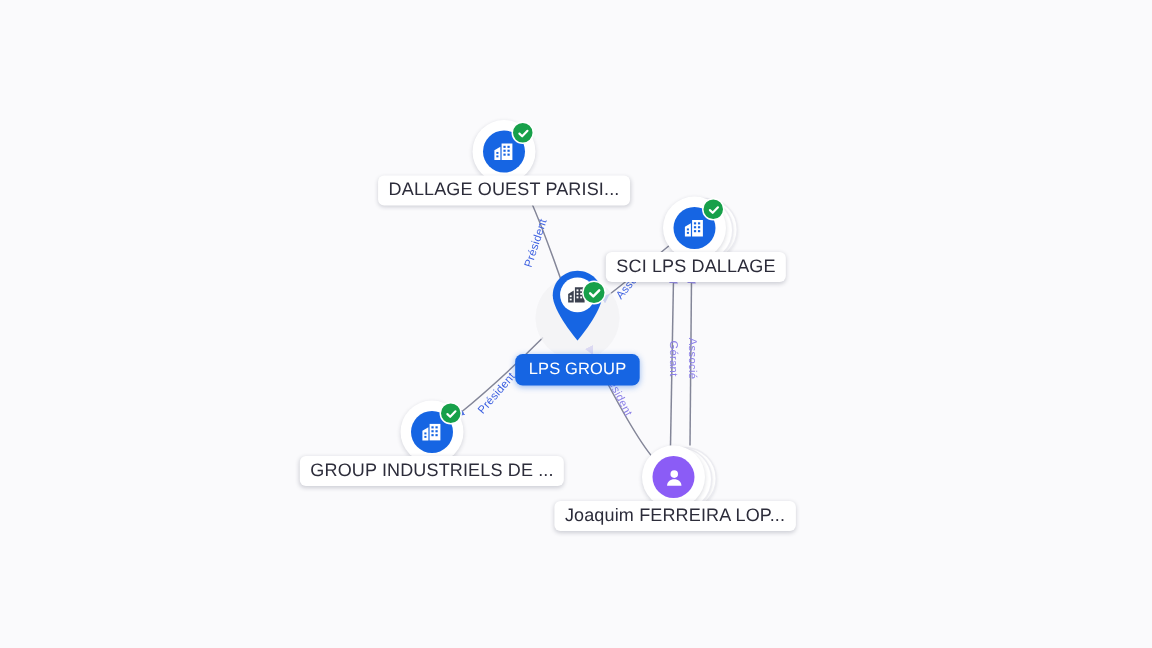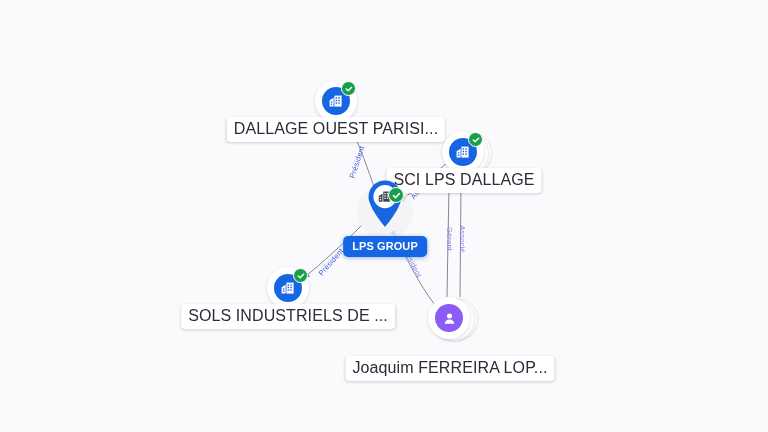--- a/index.html
+++ b/index.html
@@ -93,31 +93,31 @@
     width: 44px; height: 52px;
   }
 
   
   .node-label {
     position: absolute;
     transform: translateX(-50%);
     white-space: nowrap;
     background: #ffffff;
     color: #2c2c3a;
-    font-size: 16px;
+    font-size: 12px;
     letter-spacing: .1px;
     padding: 3px 7px 4px 7px;
     border-radius: 4px;
     box-shadow: 0 1px 3px rgba(30,35,60,.20);
     line-height: 1.1;
   }
   .node-label.primary {
     background: #1665e3;
     color: #ffffff;
-    font-weight: bold;
+    font-weight: normal;
     border-radius: 5px;
     padding: 4px 9px 5px 9px;
     box-shadow: 0 1px 4px rgba(22,101,227,.45);
     font-size: 11px;
   }
 
   
   .edge-label {
     position: absolute;
     white-space: nowrap;
@@ -239,35 +239,35 @@
         <rect x="2.9" y="10.6" width="1.4" height="1.3" fill="#1665e3"></rect>
       </svg>
     </div>
   </div>
   <div class="badge-check">
     <svg width="8" height="8" viewBox="0 0 10 10" aria-hidden="true">
       <path d="M1.6 5.1 L3.9 7.3 L8.3 2.8" stroke="#ffffff" stroke-width="1.8" fill="none" stroke-linecap="round" stroke-linejoin="round"></path>
     </svg>
   </div>
 </div>
-<div class="node-label" style="left:288px; top:304px;">SOLS INDUSTRIELS DE ...</div>
+<div class="node-label" style="left:288px; top:304px;">GROUP INDUSTRIELS DE ...</div>
 
 <div class="node" style="left:449px; top:318px;">
   <div class="stack" style="left:-13px; top:-20px; width:40px; height:40px;"></div>
   <div class="stack" style="left:-17px; top:-20.5px; width:41px; height:41px;"></div>
   <div class="disc">
     <div class="icon-circle person">
       <svg width="15" height="15" viewBox="0 0 16 16" aria-hidden="true">
         <circle cx="8" cy="5.4" r="2.7" fill="#ffffff"></circle>
         <path d="M2.9 13.6c0-2.9 2.3-4.6 5.1-4.6s5.1 1.7 5.1 4.6z" fill="#ffffff"></path>
       </svg>
     </div>
   </div>
 </div>
-<div class="node-label" style="left:450px; top:334px;margin-top:22px;">Joaquim FERREIRA LOP...</div>
+<div class="node-label" style="left:450px; top:334px;">Joaquim FERREIRA LOP...</div>
 
 <div class="node" style="left:385px; top:212px;">
   <div class="node-halo"></div>
   <div class="pin-wrap">
     <svg width="44" height="52" viewBox="0 0 44 52" aria-hidden="true">
       <path d="M22 2.5c-9.1 0-16.5 7.3-16.5 16.3 0 11 16.5 30.2 16.5 30.2S38.5 29.8 38.5 18.8C38.5 9.8 31.1 2.5 22 2.5z" fill="#1665e3"></path>
       <circle cx="22" cy="18.6" r="11.6" fill="#ffffff"></circle>
       <g transform="translate(14.2,10.8) scale(0.98)">
         <path d="M1.6 13.2V7.3l3.8-2.3v8.2z" fill="#3c4250"></path>
         <path d="M6.2 13.2V2.8h6.6v10.4z" fill="#3c4250"></path>

